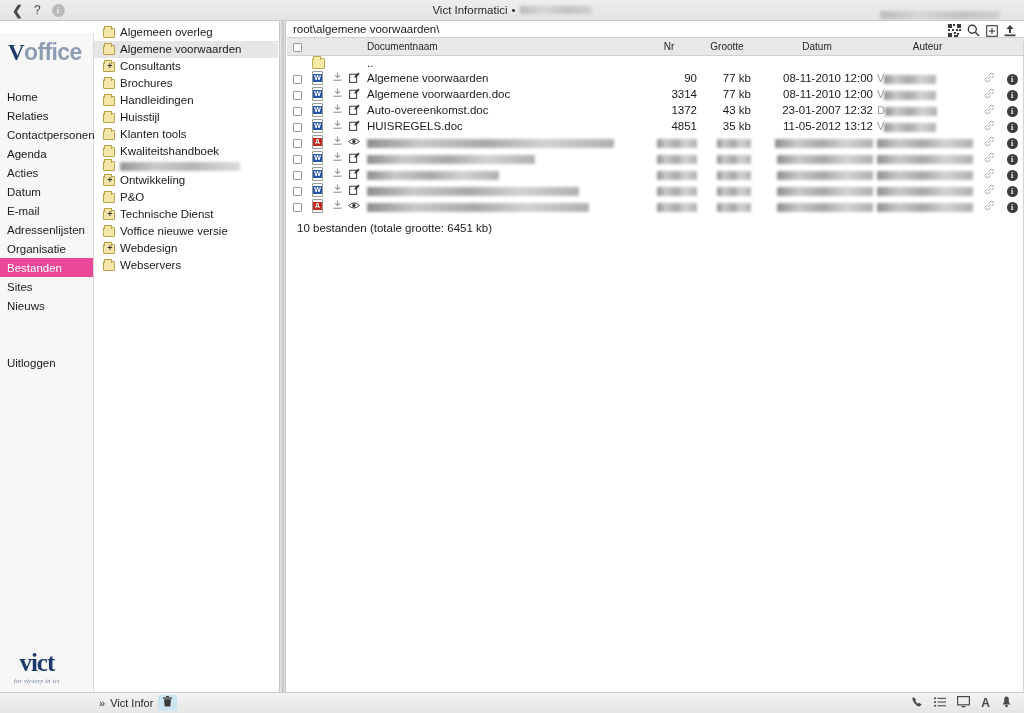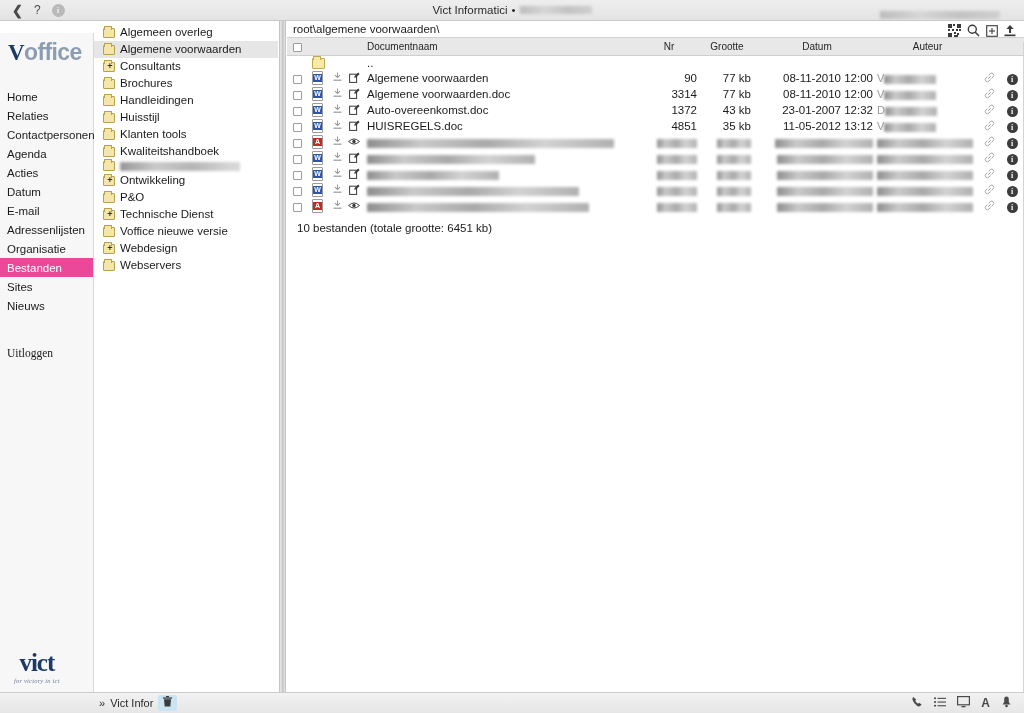--- a/index.html
+++ b/index.html
@@ -64,21 +64,21 @@
   .logo-voffice .v { color:#1b3a68; font-family:"Liberation Serif", serif; font-style:normal; }
   .logo-voffice .rest { color:#8c9db3; font-family:"Liberation Sans", sans-serif; }
   .navlist { position:absolute; left:0; top:54px; width:93px; }
   .navitem {
     font-size:11.5px; color:#1a1a1a; padding:2.5px 0 2.5px 7px;
     line-height:14px; cursor:pointer; white-space:nowrap;
   }
   .navitem.sel {
     background:#ec4899; color:#ffffff;
   }
-  .navitem.logout { margin-top:28px;font-family:Liberation Serif, serif; }
+  .navitem.logout { margin-top:38px; }
   .logo-vict {
     position:absolute; left:14px; bottom:20px; text-align:center;
   }
   .logo-vict .word {
     font-family:"Liberation Serif", serif; font-weight:bold;
     font-size:25px; color:#1b3a68; letter-spacing:-1px; line-height:1;
   }
   .logo-vict .tag {
     font-family:"Liberation Serif", serif; font-style:italic;
     font-size:6.5px; color:#6e7f96; margin-top:2px; letter-spacing:0.2px;

